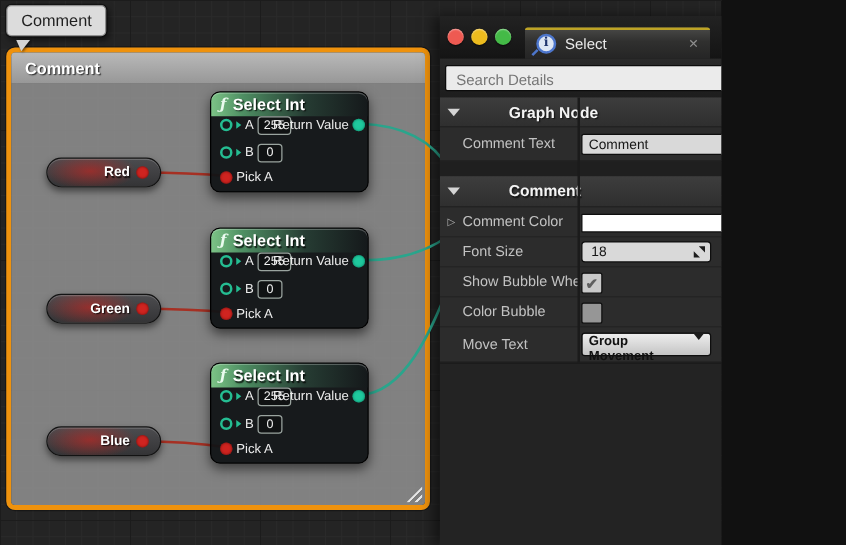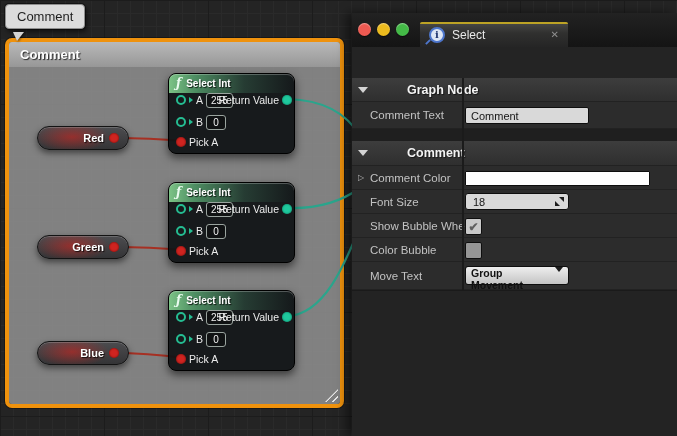--- a/index.html
+++ b/index.html
@@ -1,16 +1,16 @@
 <!DOCTYPE html>
 <html><head>
 <meta charset="utf-8">
 <style>
   html,body{margin:0;padding:0;background:#111;}
-  #app{position:relative;width:677px;height:436px;overflow:hidden;
+  #app{position:relative;width:577px;height:436px;overflow:hidden;
        font-family:"Liberation Sans",sans-serif;
        background-color:#242424;
        background-image:
          linear-gradient(#1c1c1c 1px,transparent 1px),
          linear-gradient(90deg,#1c1c1c 1px,transparent 1px),
          linear-gradient(#2a2a2a 1px,transparent 1px),
          linear-gradient(90deg,#2a2a2a 1px,transparent 1px);
        background-size:104px 104px,104px 104px,13px 13px,13px 13px;}
   
   .comment-box{position:absolute;left:5px;top:38px;width:331px;height:362px;
@@ -38,21 +38,21 @@
   
   .bp-node{position:absolute;width:125px;height:79px;background:rgba(17,20,22,.95);
        border:1px solid #000;border-radius:8px;z-index:4;
        box-shadow:0 4px 9px rgba(0,0,0,.55);}
   .bp-header{position:relative;height:19px;border-radius:7px 7px 0 0;
        background:linear-gradient(90deg,#7cc386 0%,#4e8f63 20%,#263c33 60%,#15191b 100%);
        box-shadow:inset 0 1px 0 rgba(255,255,255,.25);
        display:flex;align-items:center;gap:5px;padding-left:7px;}
   .fn-glyph{font-family:"DejaVu Serif",serif;font-style:italic;font-weight:bold;
        font-size:12px;color:#eafbef;line-height:19px;}
-  .bp-title{color:#fff;font-weight:bold;font-size:10px;text-shadow:1px 1px 1px rgba(0,0,0,.8);}
+  .bp-title{color:#fff;font-weight:bold;font-size:13px;text-shadow:1px 1px 1px rgba(0,0,0,.8);}
   .pin-row{position:absolute;display:flex;align-items:center;gap:3px;height:14px;}
   .pin-ring{width:6px;height:6px;border:2px solid #25bd92;border-radius:50%;}
   .pin-solid-teal{width:10px;height:10px;border-radius:50%;background:#1fc99e;box-shadow:inset 0 0 2px #0b6e55;}
   .pin-solid-red{width:10px;height:10px;border-radius:50%;background:#cf2420;box-shadow:inset 0 0 2px #5e0c0a;}
   .pin-arrow-teal{width:0;height:0;border-left:4px solid #25bd92;border-top:3px solid transparent;border-bottom:3px solid transparent;}
   .pin-label{color:#ececec;font-size:10.5px;}
   .pin-value{min-width:10px;height:13px;line-height:13px;padding:0 4px;border:1px solid #9aa49f;
        border-radius:3px;background:rgba(0,0,0,.3);color:#f0f0f0;font-size:10px;text-align:center;}
   
   .pill{position:absolute;width:92px;height:24px;border-radius:12px;z-index:4;
@@ -251,20 +251,33 @@
       <span class="winbtn red"></span>
       <span class="winbtn yellow"></span>
       <span class="winbtn green"></span>
       <div class="tab">
         <div class="tab-topline"></div>
         <span class="tab-icon">i</span>
         <span class="tab-label">Select</span>
         <span class="tab-close">✕</span>
       </div>
     </div>
+    <div class="toolbar">
+      <div class="search-box">
+        <input class="search-input" type="text" placeholder="Search Details" style="">
+        <span class="search-glass"></span>
+      </div>
+      <div class="grid-btn">
+        <span class="grid-icon"></span>
+      </div>
+      <div class="eye-btn">
+        <span class="eye-icon"></span>
+        <span class="eye-caret"></span>
+      </div>
+    </div>
 
     <div class="props">
       <div class="col-divider"></div>
 
       <div class="prow sec-header">
         <span class="sec-arrow"></span>
         <span class="sec-title">Graph Node</span>
       </div>
 
       <div class="prow field-row" style="height:27px;">

